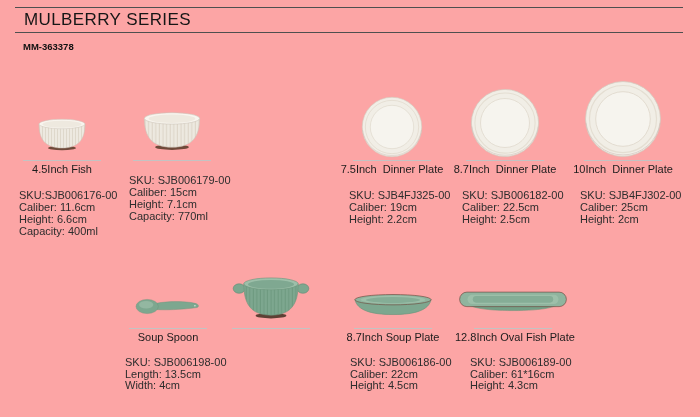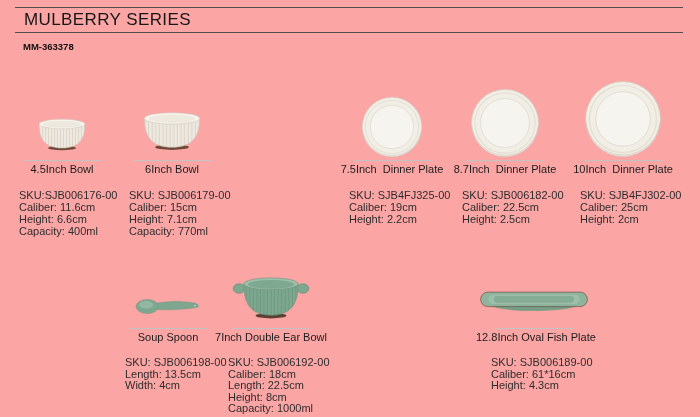--- a/index.html
+++ b/index.html
@@ -108,37 +108,36 @@
   <div class="hr hr-mid"></div>
   <div class="model">MM-363378</div>
 
   <div class="card row1" style="left:10px; top:88px; width:104px">
     <div class="img-wrap">
       <svg class="pimg" width="50" height="35">
           <use href="#sym-bowl"></use>
         </svg>
     </div>
     <div class="divider"></div>
-    <div class="label">4.5Inch Bowl</div>
+    <div class="label">4.5Inch Fish</div>
     <div class="specs">
       <div>SKU:SJB006176-00</div>
       <div>Caliber: 11.6cm</div>
       <div>Height: 6.6cm</div>
       <div>Capacity: 400ml</div>
     </div>
   </div>
 
   <div class="card row1" style="left:120px; top:88px; width:104px">
     <div class="img-wrap">
       <svg class="pimg" width="64" height="42">
           <use href="#sym-bowl"></use>
         </svg>
     </div>
     <div class="divider"></div>
-    <div class="label">6Inch Bowl</div>
     <div class="specs">
       <div>SKU: SJB006179-00</div>
       <div>Caliber: 15cm</div>
       <div>Height: 7.1cm</div>
       <div>Capacity: 770ml</div>
     </div>
   </div>
 
 
   <div class="card row1" style="left:337px; top:88px; width:110px">
@@ -202,32 +201,38 @@
     </div>
   </div>
 
   <div class="card row2" style="left:215px; top:260px; width:112px">
     <div class="img-wrap">
       <svg class="pimg" width="78" height="52">
           <use href="#sym-earbowl"></use>
         </svg>
     </div>
     <div class="divider"></div>
-    <div class="label">7Inch Double Ear Bowl</div>
-    <div class="specs">
-      <div>SKU: SJB006192-00</div>
-      <div>Caliber: 18cm</div>
-      <div>Length: 22.5cm</div>
-      <div>Height: 8cm</div>
-      <div>Capacity: 1000ml</div>
-    </div>
-  </div>
-
-
-  <div class="card row2" style="left:476px; top:260px; width:116px">
+  </div>
+
+  <div class="card row2" style="left:340px; top:260px; width:106px">
+    <div class="img-wrap">
+      <svg class="pimg" style="margin-bottom:6px" width="84" height="25">
+          <use href="#sym-soupplate"></use>
+        </svg>
+    </div>
+    <div class="divider"></div>
+    <div class="label">8.7Inch Soup Plate</div>
+    <div class="specs">
+      <div>SKU: SJB006186-00</div>
+      <div>Caliber: 22cm</div>
+      <div>Height: 4.5cm</div>
+    </div>
+  </div>
+
+  <div class="card row2" style="left:455px; top:260px; width:116px">
     <div class="img-wrap">
       <svg class="pimg" style="margin-bottom:10px" width="112" height="24">
           <use href="#sym-ovalplate"></use>
         </svg>
     </div>
     <div class="divider"></div>
     <div class="label">12.8Inch Oval Fish Plate</div>
     <div class="specs">
       <div>SKU: SJB006189-00</div>
       <div>Caliber: 61*16cm</div>

